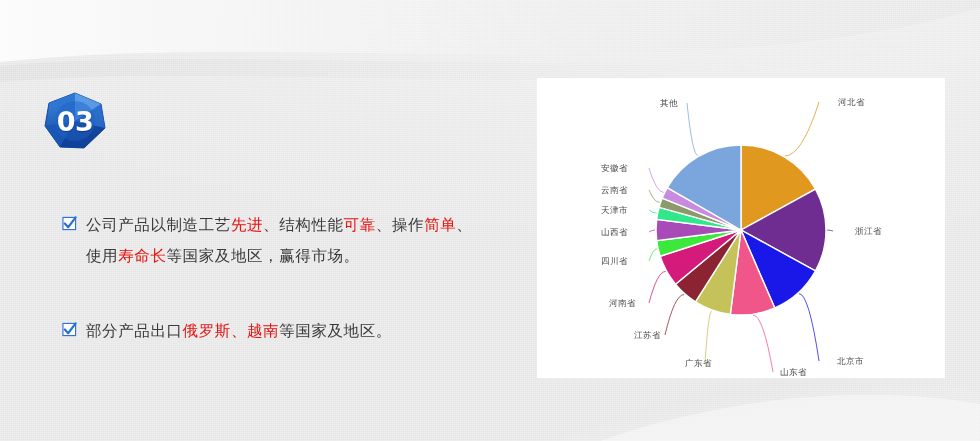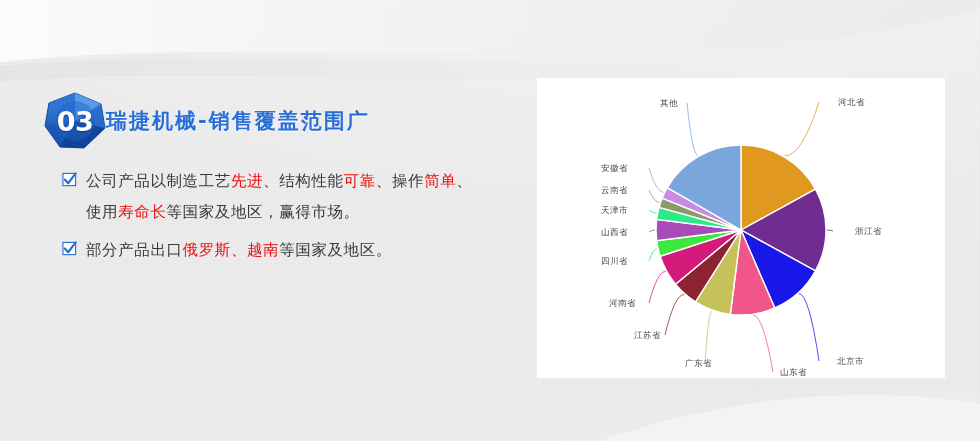--- a/index.html
+++ b/index.html
@@ -17,33 +17,33 @@
     background-image:
       repeating-linear-gradient(0deg, rgba(255,255,255,.35) 0 1px, rgba(0,0,0,.012) 1px 2px),
       repeating-linear-gradient(90deg, rgba(255,255,255,.25) 0 1px, rgba(0,0,0,.010) 1px 2px);
   }
   
   .swoosh{position:absolute;inset:0;pointer-events:none;}
 
   
   .left{position:absolute;left:0;top:0;width:540px;height:441px;}
 
-  .headrow{position:absolute;left:44px;top:92px;display:flex;align-items:center;gap:0;}
+  .headrow{position:absolute;left:44px;top:92px;display:flex;align-items:center;gap:14px;}
   .badge{position:relative;width:62px;height:58px;flex:none;}
   .badge svg{display:block;}
   .badge .num{position:absolute;inset:0;display:flex;align-items:center;justify-content:center;
     color:#ffffff;font-size:27px;font-weight:bold;letter-spacing:-.5px;
     text-shadow:0 1px 1px rgba(0,40,110,.55);
     font-family:"DejaVu Sans","Liberation Sans",sans-serif;}
   .title{font-size:21px;font-weight:bold;color:#2a6fd6;letter-spacing:2px;
          font-family:"DejaVu Sans","Liberation Sans",sans-serif;
          text-shadow:0 1px 0 rgba(255,255,255,.9);white-space:nowrap;}
 
   .bullets{position:absolute;left:62px;top:166px;width:470px;}
-  .blk{display:flex;align-items:flex-start;gap:9px;margin-bottom:7px;}
+  .blk{display:flex;align-items:flex-start;gap:9px;margin-bottom:7px;margin-top:44px;}
   .chk{flex:none;width:15px;height:15px;margin-top:6px;}
   .lines{font-size:15.5px;line-height:31px;color:#3a3a3a;letter-spacing:.6px;
          font-family:"DejaVu Sans","Liberation Sans",sans-serif;white-space:nowrap;}
   .lines .ln{display:block;}
   .hl{color:#e8100f;}
 
   
   .panel{position:absolute;left:537px;top:78px;width:408px;height:300px;background:#ffffff;}
   .chartwrap{position:absolute;inset:0;}
   .chartwrap svg{display:block;}
@@ -91,21 +91,20 @@
           <polygon points="31,1 57,12 31,29" fill="#5ea0ea" opacity=".85"></polygon>
           <polygon points="5,11 31,1 31,29" fill="#2f74d2" opacity=".9"></polygon>
           <polygon points="1,34 31,29 16,55" fill="#1a56b4" opacity=".85"></polygon>
           <polygon points="61,36 31,29 40,56" fill="#123f95" opacity=".8"></polygon>
           <polygon points="57,12 61,36 31,29" fill="#2b6ccb" opacity=".7"></polygon>
           <polygon points="16,55 31,29 40,56" fill="#0e3f97" opacity=".75"></polygon>
           <circle cx="31" cy="29" r="20" fill="#1f62c6" opacity=".45"></circle>
         </svg>
         <div class="num">03</div>
       </div>
-      <div class="title">瑞捷机械-销售覆盖范围广</div>
     </div>
 
     <div class="bullets">
 
       <div class="blk">
         <svg class="chk" viewBox="0 0 16 16">
           <rect x="1" y="1.5" width="13.5" height="13" fill="#ffffff" stroke="#2a6fd6" stroke-width="1.2"></rect>
           <path d="M3 8 L6.6 12 L14.5 1.5" fill="none" stroke="#2a6fd6" stroke-width="2.3" stroke-linecap="round" stroke-linejoin="round"></path>
         </svg>
         <div class="lines">

